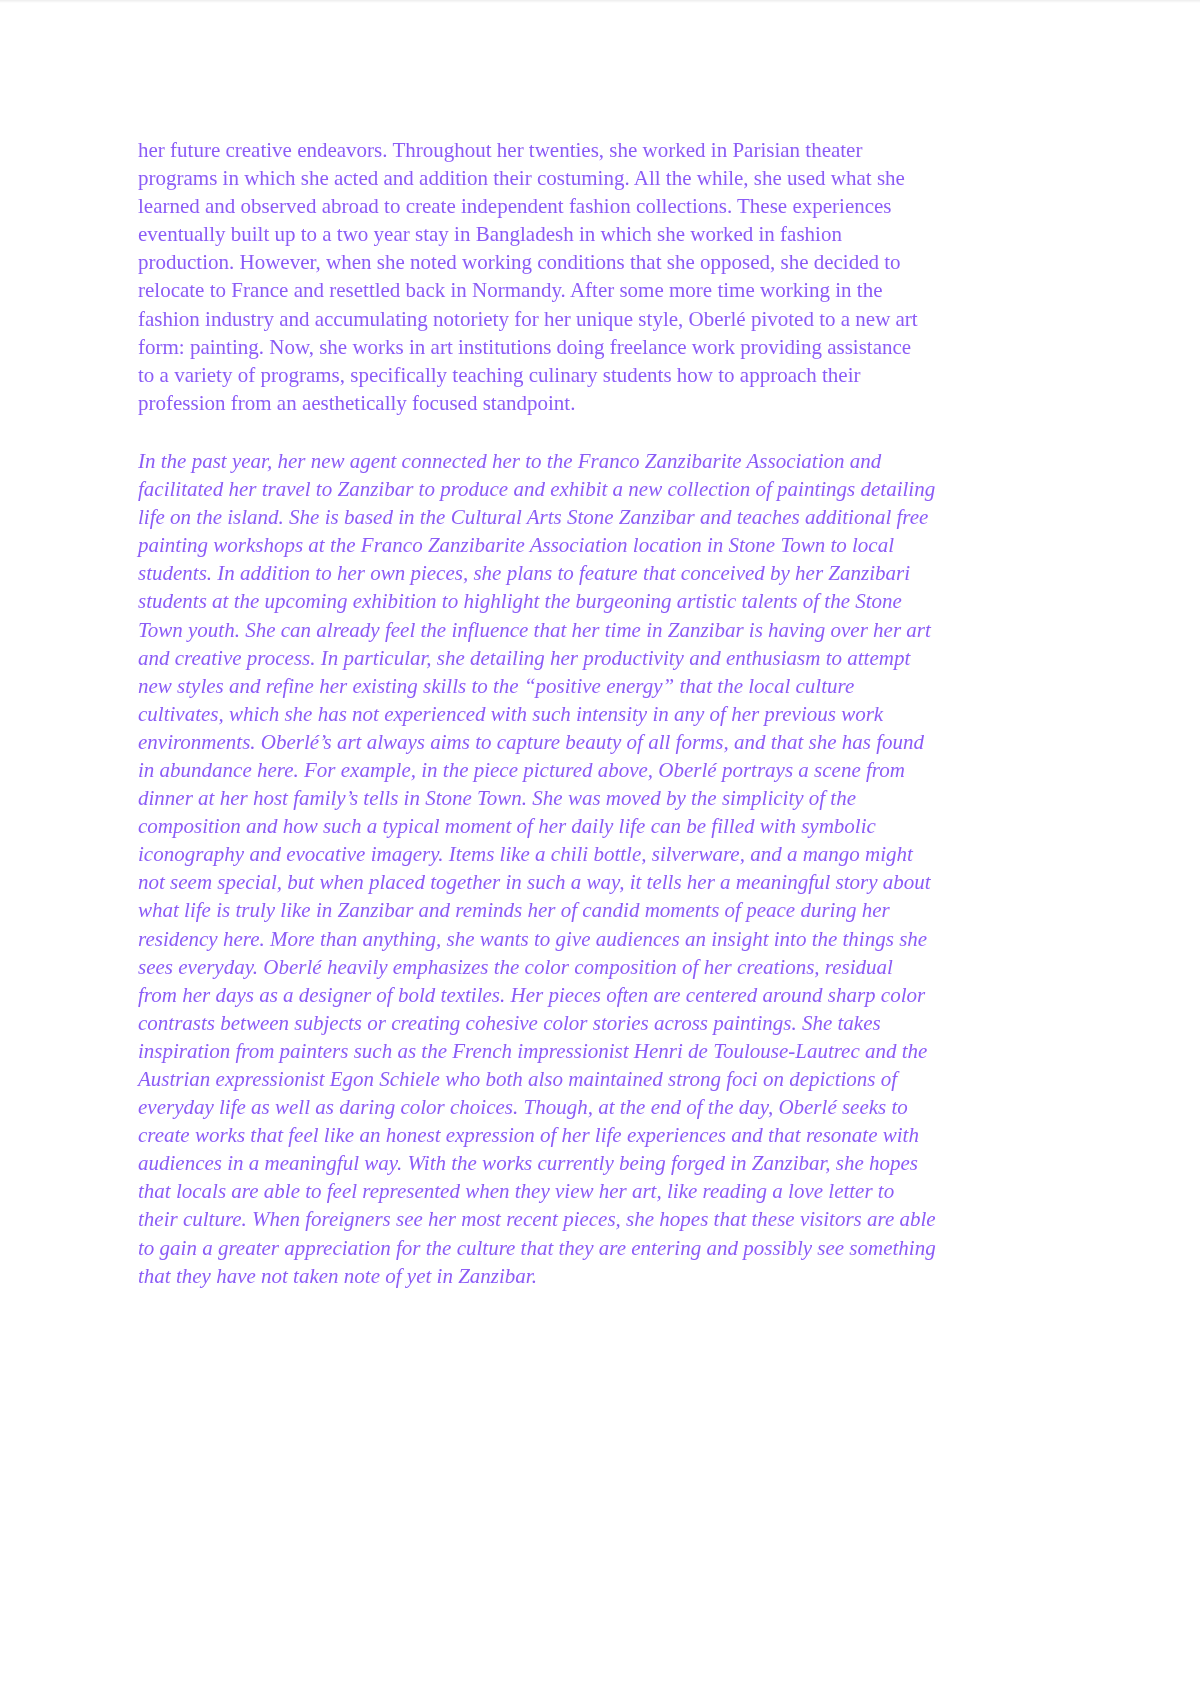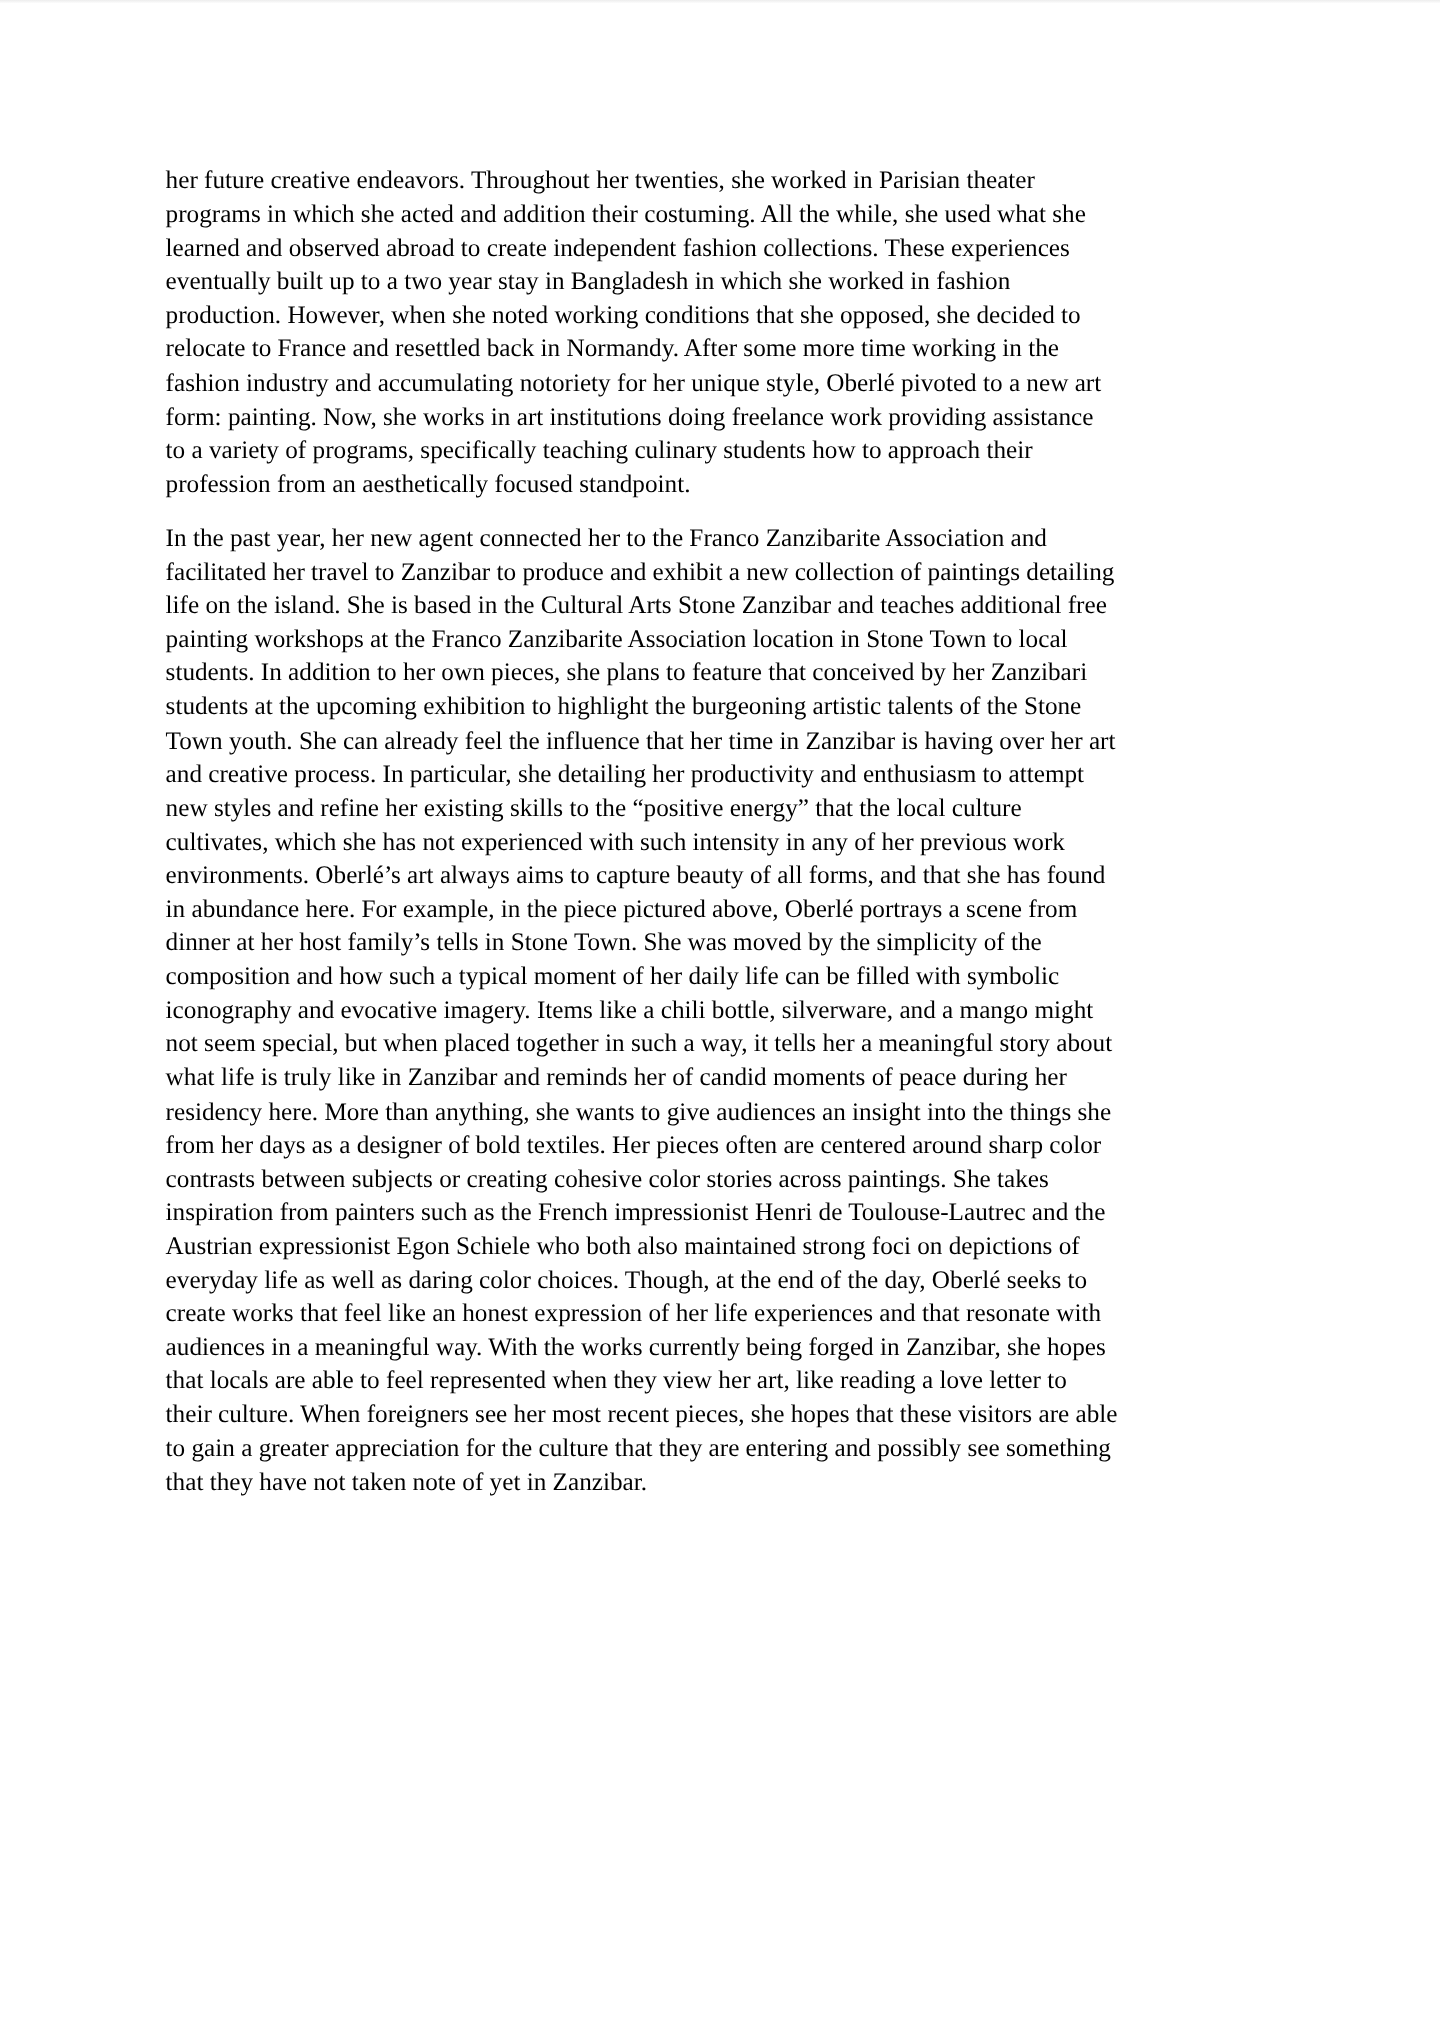--- a/index.html
+++ b/index.html
@@ -21,25 +21,25 @@
     background: linear-gradient(to bottom, #ededed, rgba(255,255,255,0));
   }
   .text-block {
     position: absolute;
     left: 138px;
     top: 136px;
     width: 930px;
     font-family: "Liberation Serif", "DejaVu Serif", serif;
     font-size: 21px;
     line-height: 28.1px;
-    color: #000000;
+    color: #8b5cf6;
     -webkit-font-smoothing: antialiased;
   }
   .paragraph { margin: 0; }
-  .paragraph + .paragraph { margin-top: 17px; }
+  .paragraph + .paragraph { margin-top: 30px; font-style: italic; }
   .line {
     white-space: pre;
     overflow: visible;
   }
 </style>
 </head>
 <body>
 
 <div class="page">
   <div class="page-top-edge"></div>
@@ -68,20 +68,21 @@
         <div class="line">new styles and refine her existing skills to the “positive energy” that the local culture</div>
         <div class="line">cultivates, which she has not experienced with such intensity in any of her previous work</div>
         <div class="line">environments. Oberlé’s art always aims to capture beauty of all forms, and that she has found</div>
         <div class="line">in abundance here. For example, in the piece pictured above, Oberlé portrays a scene from</div>
         <div class="line">dinner at her host family’s tells in Stone Town. She was moved by the simplicity of the</div>
         <div class="line">composition and how such a typical moment of her daily life can be filled with symbolic</div>
         <div class="line">iconography and evocative imagery. Items like a chili bottle, silverware, and a mango might</div>
         <div class="line">not seem special, but when placed together in such a way, it tells her a meaningful story about</div>
         <div class="line">what life is truly like in Zanzibar and reminds her of candid moments of peace during her</div>
         <div class="line">residency here. More than anything, she wants to give audiences an insight into the things she</div>
+        <div class="line">sees everyday. Oberlé heavily emphasizes the color composition of her creations, residual</div>
         <div class="line">from her days as a designer of bold textiles. Her pieces often are centered around sharp color</div>
         <div class="line">contrasts between subjects or creating cohesive color stories across paintings. She takes</div>
         <div class="line">inspiration from painters such as the French impressionist Henri de Toulouse-Lautrec and the</div>
         <div class="line">Austrian expressionist Egon Schiele who both also maintained strong foci on depictions of</div>
         <div class="line">everyday life as well as daring color choices. Though, at the end of the day, Oberlé seeks to</div>
         <div class="line">create works that feel like an honest expression of her life experiences and that resonate with</div>
         <div class="line">audiences in a meaningful way. With the works currently being forged in Zanzibar, she hopes</div>
         <div class="line">that locals are able to feel represented when they view her art, like reading a love letter to</div>
         <div class="line">their culture. When foreigners see her most recent pieces, she hopes that these visitors are able</div>
         <div class="line">to gain a greater appreciation for the culture that they are entering and possibly see something</div>

